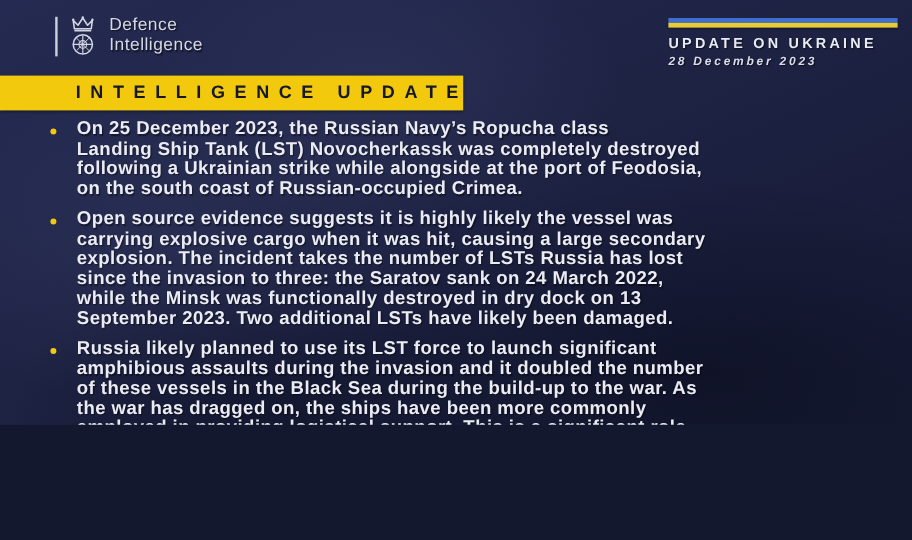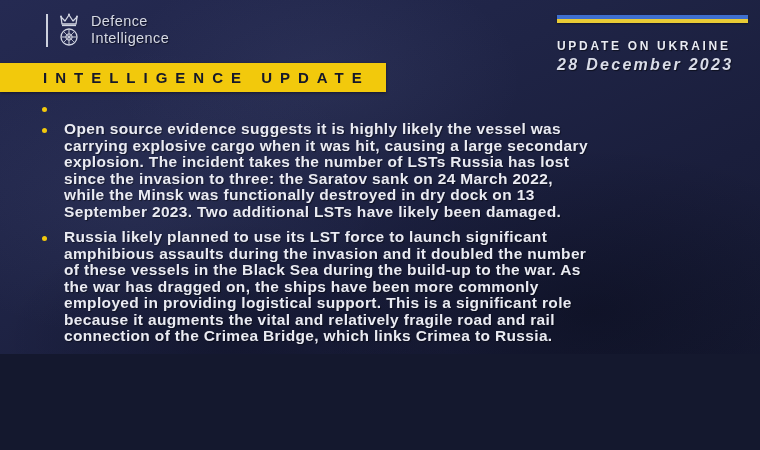--- a/index.html
+++ b/index.html
@@ -30,35 +30,36 @@
     font-size:14.5px;line-height:17px;color:#d6d9e4;letter-spacing:0.4px;
     font-weight:500;text-shadow:1px 1px 1px rgba(0,0,0,0.55);
   }
 
   
   .update-block{position:absolute;left:557px;top:15px;width:192px;}
   .flag-bar{width:191px;height:8px;box-shadow:0 1px 2px rgba(0,0,0,0.4);}
   .flag-blue{height:4px;background:#3f6fce;}
   .flag-yellow{height:4px;background:#e9cb35;}
   .update-title{
-    margin-top:16px;font-size:12px;font-weight:bold;letter-spacing:2.7px;
+    margin-top:6px;font-size:12px;font-weight:bold;letter-spacing:2.7px;
     color:#e9ebf3;text-shadow:1px 1px 1px rgba(0,0,0,0.5);white-space:nowrap;
   }
   .update-date{
-    margin-top:3px;font-size:16px;font-weight:bold;font-style:italic;
+    margin-top:3px;font-size:10px;font-weight:bold;font-style:italic;
     letter-spacing:2.3px;color:#d9dce8;text-shadow:1px 1px 1px rgba(0,0,0,0.5);
     white-space:nowrap;
   }
 
   
   .banner{
     position:absolute;left:0;top:63px;width:386px;height:29px;
     background:#f2c90c;display:flex;align-items:center;
-    padding-left:43px;box-sizing:border-box;
+    padding-left:67px;box-sizing:border-box;
     box-shadow:0 1px 3px rgba(0,0,0,0.45);
+    justify-content:center;
   }
   .banner span{
     font-size:15px;font-weight:900;letter-spacing:8px;color:#15182a;
     white-space:nowrap;
   }
 
   
   .bullets{position:absolute;left:42px;top:100px;width:690px;}
   .bullet{display:flex;margin-bottom:9px;}
   .dot{
@@ -108,20 +109,24 @@
     <div class="update-date">28 December 2023</div>
   </div>
 
   <div class="banner">
     <span>INTELLIGENCE UPDATE</span>
   </div>
 
   <main class="bullets">
     <div class="bullet">
       <span class="dot"></span>
+      <p>On 25 December 2023, the Russian Navy’s Ropucha class
+Landing Ship Tank (LST) Novocherkassk was completely destroyed
+following a Ukrainian strike while alongside at the port of Feodosia,
+on the south coast of Russian-occupied Crimea.</p>
     </div>
     <div class="bullet">
       <span class="dot"></span>
       <p>Open source evidence suggests it is highly likely the vessel was
 carrying explosive cargo when it was hit, causing a large secondary
 explosion. The incident takes the number of LSTs Russia has lost
 since the invasion to three: the Saratov sank on 24 March 2022,
 while the Minsk was functionally destroyed in dry dock on 13
 September 2023. Two additional LSTs have likely been damaged.</p>
     </div>

